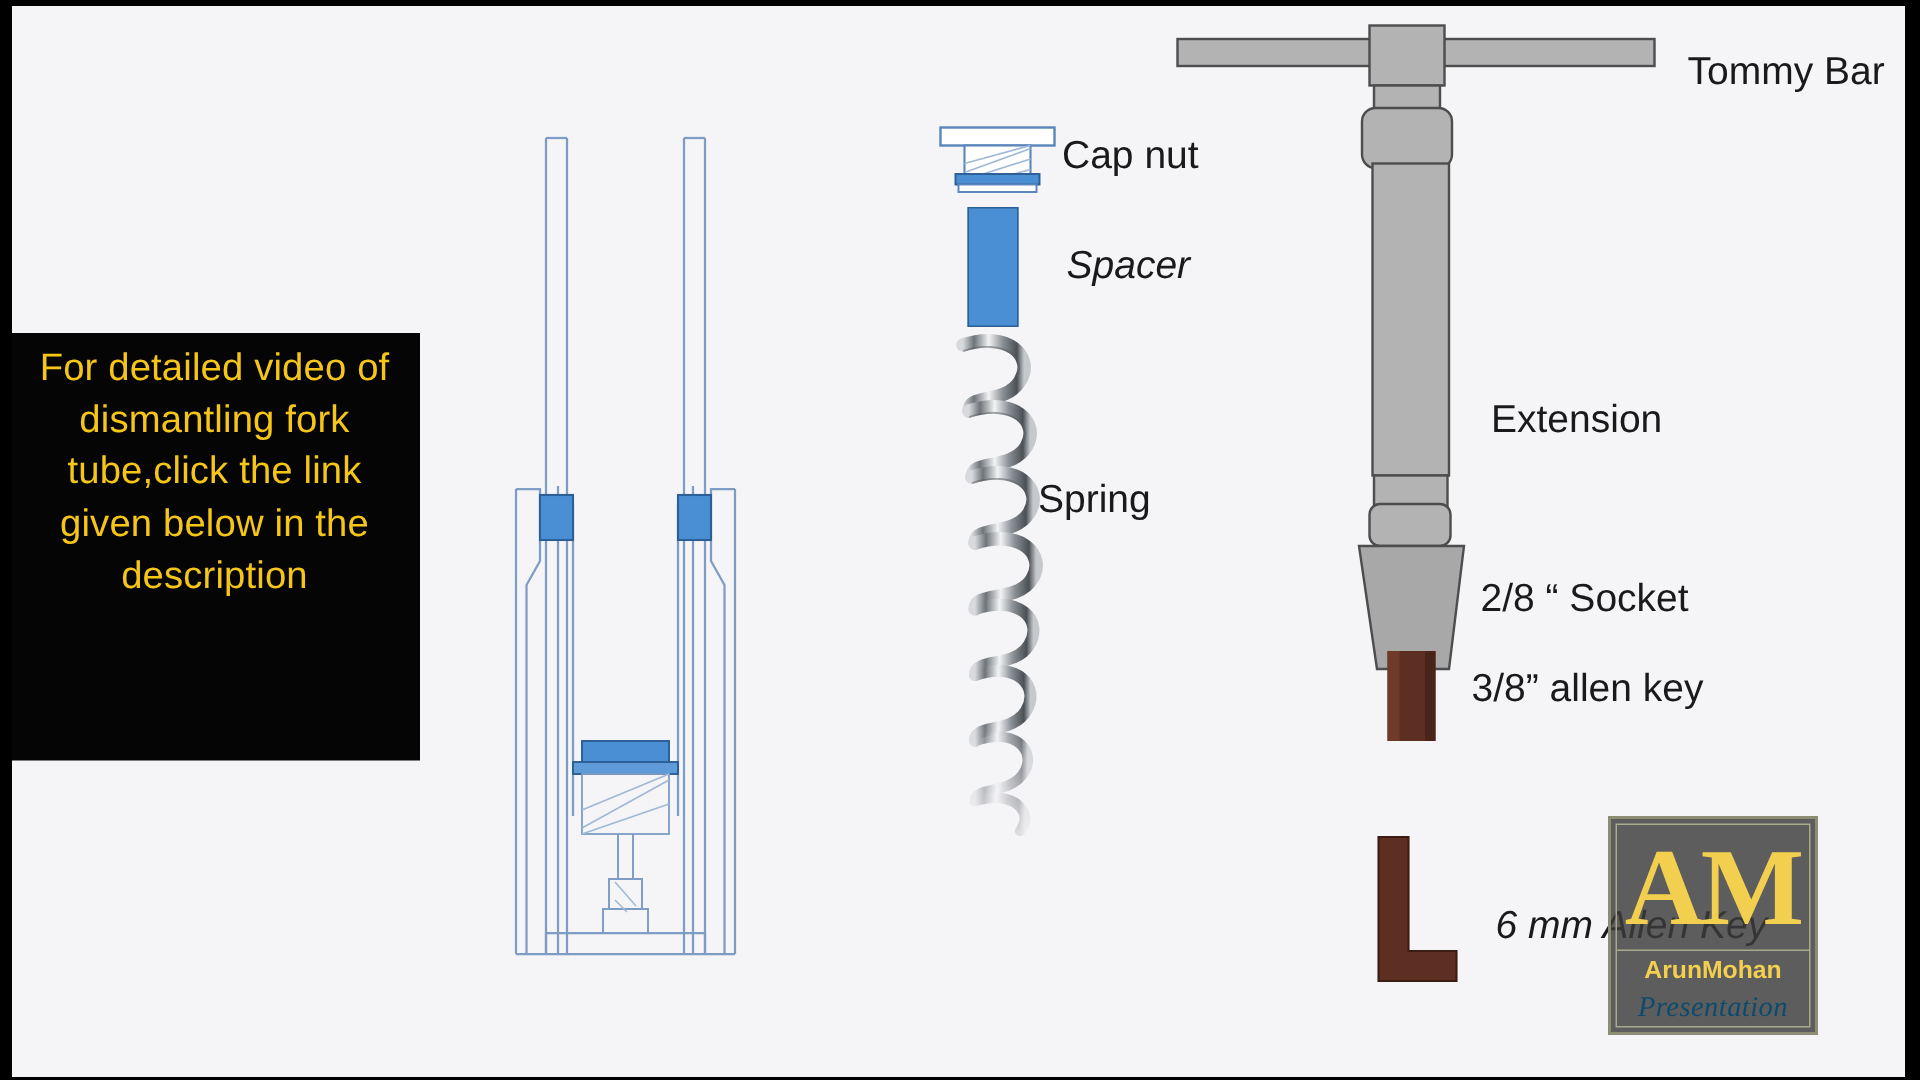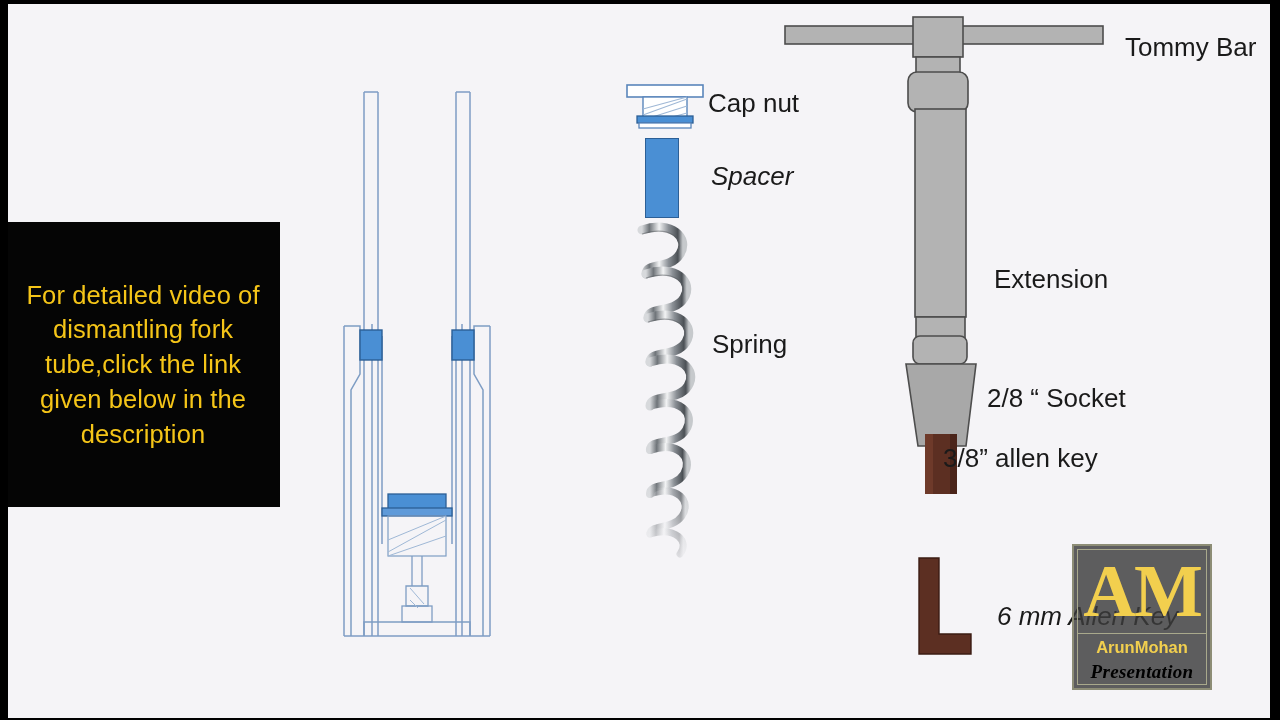--- a/index.html
+++ b/index.html
@@ -41,21 +41,20 @@
 
   
   #caption-card {
     position: absolute;
     left: -2px;
     top: 218px;
     width: 274px;
     height: 285px;
     background: #050505;
     display: flex;
-    align-items: center;
     justify-content: center;
     box-sizing: border-box;
     padding: 6px 10px;
   }
   #caption-text {
     color: #f5c518;
     font-family: "Liberation Sans", sans-serif;
     font-size: 25.5px;
     line-height: 1.36;
     text-align: center;
@@ -122,24 +121,24 @@
     color: #f2cf4e;
     font-family: "Liberation Sans", sans-serif;
     font-weight: bold;
     font-size: 16.5px;
   }
   #logo-sub {
     flex: 1 1 auto;
     display: flex;
     align-items: center;
     justify-content: center;
-    color: #000000;
+    color: #0c4a6e;
     font-family: "Liberation Serif", serif;
     font-style: italic;
-    font-weight: bold;
+    font-weight: normal;
     font-size: 19px;
     letter-spacing: .3px;
   }
 </style>
 </head>
 <body>
 
 <div id="stage">
   <div id="canvas">
 
@@ -250,21 +249,21 @@
         <g stroke="#55595e" fill="none" stroke-width="1.2" opacity="0.5">
           <path d="M22 22 C 50 13, 66 28, 57 41"></path>
           <path d="M26 66 C 54 57, 70 72, 61 85"></path>
           <path d="M28 110 C 56 101, 72 116, 63 129"></path>
         </g>
         <rect x="0" y="270" width="92" height="90" fill="url(#fadeout)"></rect>
 
         <text x="46" y="336" fill="#cdcdd2" font-family="Liberation Sans, sans-serif" font-size="7" text-anchor="middle" opacity="0.85">&nbsp;</text>
       </svg>
     </div>
-    <div class="label" style="left:704px; top:314px;margin-top:12px;">Spring</div>
+    <div class="label" style="left:684px; top:314px;">Spring</div>
 
     <div id="tool-assembly">
       <svg width="350" height="480" viewBox="0 0 350 480" xmlns="http://www.w3.org/2000/svg">
         <g stroke="#4d4d4d" stroke-width="1.6">
 
           <rect x="17" y="12" width="318" height="18" fill="#b3b3b3"></rect>
 
           <rect x="145" y="3" width="50" height="40" fill="#b3b3b3"></rect>
 
           <rect x="148" y="43" width="44" height="24" fill="#b3b3b3"></rect>
@@ -284,21 +283,21 @@
           <rect x="157" y="420" width="32" height="62" fill="#5c2f22"></rect>
           <rect x="157" y="420" width="8" height="62" fill="#6e3a2a"></rect>
           <rect x="182" y="420" width="7" height="62" fill="#4a241a"></rect>
         </g>
       </svg>
     </div>
 
     <div class="label" style="left:1117px; top:29px;">Tommy Bar</div>
     <div class="label" style="left:986px; top:261px;text-align:right;">Extension</div>
     <div class="label" style="left:979px; top:380px;">2/8 “ Socket</div>
-    <div class="label" style="left:935px; top:440px;">3/8” allen key</div>
+    <div class="label" style="left:973px; top:440px;">3/8” allen key</div>
 
     <div id="allen-l-group">
       <svg width="70" height="100" viewBox="0 0 70 100" xmlns="http://www.w3.org/2000/svg">
         <path d="M6 2 L26 2 L26 78 L58 78 L58 98 L6 98 Z" fill="#5c2f22" stroke="#3b1c13" stroke-width="1.4"></path>
       </svg>
     </div>
     <div class="label" style="left:989px; top:598px;font-style:italic;">6 mm Allen Key</div>
 
     <div id="caption-card">
       <div id="caption-text">For detailed video of dismantling fork tube,click the link given below in the description</div>

